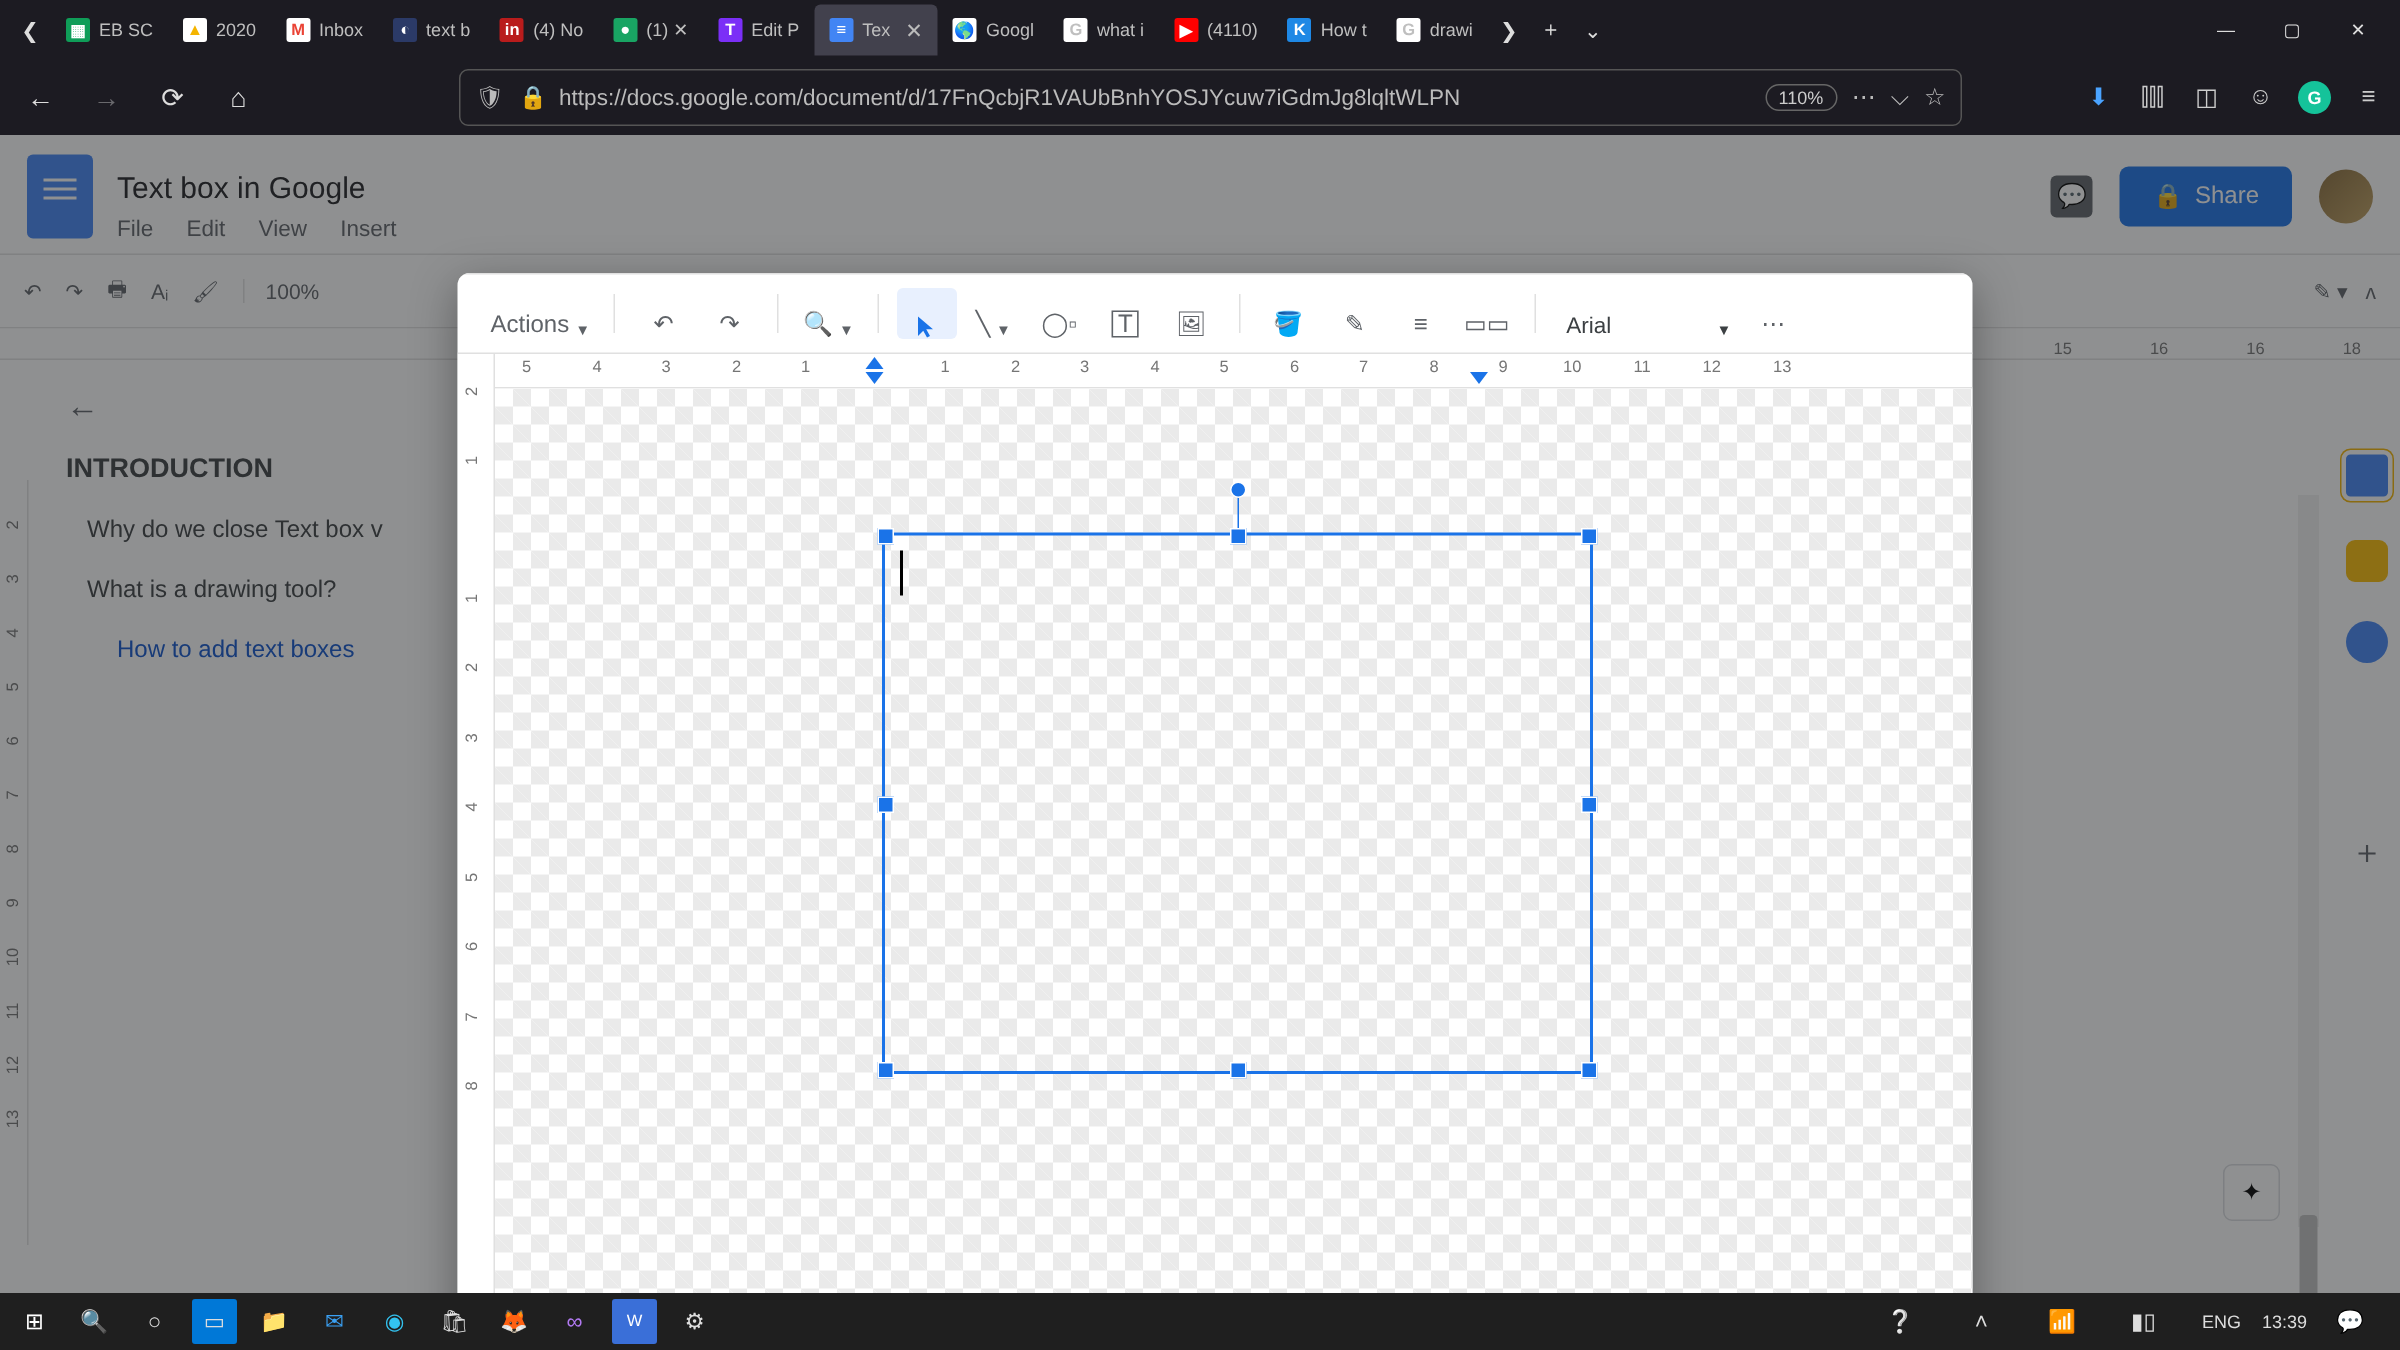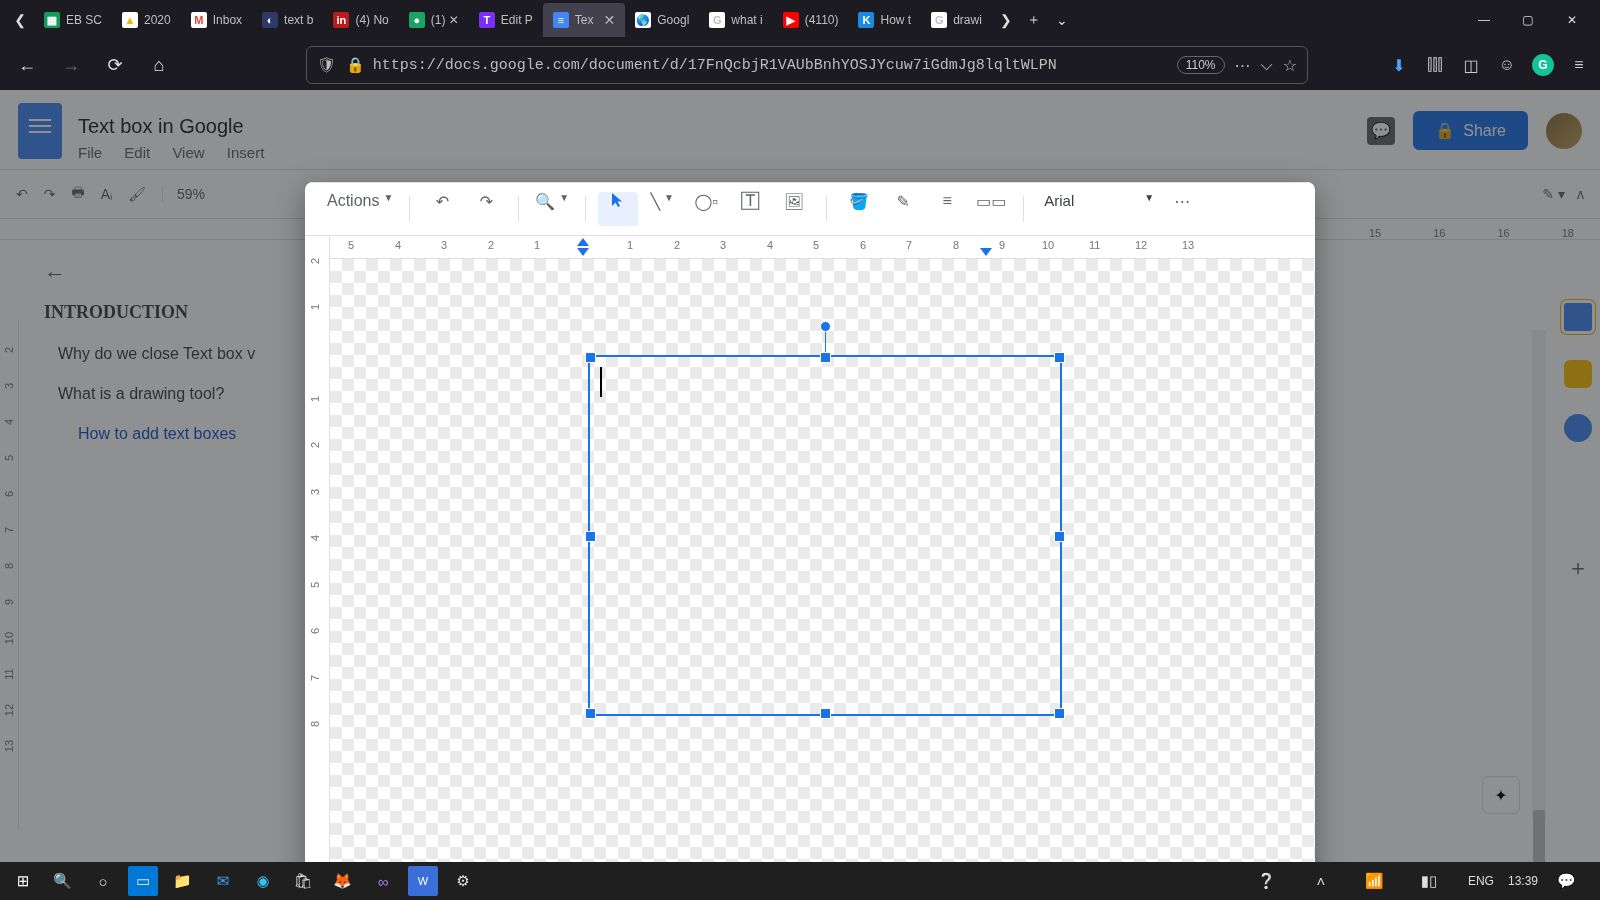--- a/index.html
+++ b/index.html
@@ -50,33 +50,33 @@
   .share-btn{background:#1a73e8;color:#fff;border-radius:6px;padding:10px 22px;font-size:16px;display:flex;align-items:center;gap:8px;}
   .avatar{width:36px;height:36px;border-radius:50%;background:linear-gradient(135deg,#8a6d3b,#c0a060);}
   .comments-ico{width:28px;height:28px;border-radius:4px;background:#5f6368;display:flex;align-items:center;justify-content:center;color:#fff;}
   .docs-toolbar{height:48px;border-top:1px solid var(--border);border-bottom:1px solid var(--border);display:flex;align-items:center;padding:0 16px;color:var(--muted);font-size:14px;margin-top:8px;}
   .docs-toolbar .tb{margin-right:16px;}
   .docs-toolbar .right{margin-left:auto;display:flex;align-items:center;gap:12px;}
   .docs-ruler{height:20px;background:#fff;border-bottom:1px solid var(--border);font-size:11px;color:var(--ruler);display:flex;align-items:end;}
   .docs-body{display:flex;height:calc(100% - 150px);}
   .outline{width:300px;padding:18px 14px 0 44px;color:#3c4043;}
   .outline .back{font-size:22px;color:#5f6368;margin-bottom:18px;}
-  .outline h3{font-size:18px;font-weight:700;margin:0 0 22px 0;font-family:Liberation Serif, serif;}
+  .outline h3{font-size:18px;font-weight:700;margin:0 0 22px 0;}
   .outline .item{font-size:16px;color:#3c4043;margin-bottom:22px;padding-left:14px;}
   .outline .item.link{color:#1155cc;padding-left:34px;}
   .side-panel{position:absolute;right:0;top:210px;width:44px;display:flex;flex-direction:column;gap:26px;align-items:center;}
   .sp-ico{width:28px;height:28px;border-radius:6px;}
   
   .drawing-dialog{position:absolute;z-index:10;left:305px;top:92px;width:1010px;height:780px;background:#fff;border-radius:8px;box-shadow:0 8px 30px rgba(0,0,0,0.35);display:flex;flex-direction:column;overflow:hidden;}
   .dlg-header{display:flex;align-items:center;padding:22px 30px 20px 30px;}
   .dlg-title{font-size:30px;color:#3c4043;}
   .dlg-saved{margin-left:200px;font-size:16px;color:#80868b;}
   .dlg-save-btn{margin-left:auto;background:#1a73e8;color:#fff;font-size:18px;padding:14px 26px;border-radius:6px;}
   .dlg-toolbar{height:52px;border-top:1px solid var(--border);border-bottom:1px solid var(--border);display:flex;align-items:center;padding:0 18px;gap:4px;color:#5f6368;}
-  .dlg-toolbar .btn{min-width:32px;height:34px;display:flex;align-items:flex-start;justify-content:center;border-radius:4px;padding:0 4px;}
+  .dlg-toolbar .btn{min-width:32px;height:34px;display:flex;align-items:flex-end;justify-content:center;border-radius:4px;padding:0 4px;}
   .dlg-toolbar .btn.active{background:#e8f0fe;color:#1a73e8;}
   .dlg-toolbar .sep{width:1px;height:26px;background:var(--border);margin:0 8px;}
   .dlg-toolbar .font{min-width:110px;justify-content:flex-start;padding-left:8px;font-size:15px;color:#3c4043;}
   .caret-down{font-size:10px;margin-left:4px;}
   
   .canvas-wrap{flex:1;position:relative;display:flex;}
   .v-ruler{width:24px;background:#fff;border-right:1px solid var(--border);position:relative;font-size:11px;color:var(--ruler);}
   .v-ruler span{position:absolute;left:4px;transform:rotate(-90deg);transform-origin:left top;}
   .h-ruler{height:22px;border-bottom:1px solid var(--border);position:relative;font-size:11px;color:var(--ruler);}
   .h-ruler span{position:absolute;top:3px;}
@@ -181,21 +181,21 @@
 </div>
 
 <div class="urlbar-row">
   <div class="nav-btn">←</div>
   <div class="nav-btn dim">→</div>
   <div class="nav-btn">⟳</div>
   <div class="nav-btn">⌂</div>
   <div class="urlbar">
     <span style="margin-right:10px">🛡</span>
     <span class="lock">🔒</span>
-    <span style="white-space:nowrap;overflow:hidden;text-overflow:clip;font-family:Liberation Mono, monospace;">https://docs.google.com/document/d/17FnQcbjR1VAUbBnhYOSJYcuw7iGdmJg8lqltWLPN</span>
+    <span style="white-space:nowrap;overflow:hidden;text-overflow:clip;">https://docs.google.com/document/d/17FnQcbjR1VAUbBnhYOSJYcuw7iGdmJg8lqltWLPN</span>
     <span class="zoom">110%</span>
     <span class="action">⋯</span>
     <span class="action">⌵</span>
     <span class="action">☆</span>
   </div>
   <div class="right-icons">
     <div class="ico" style="color:#4aa3ff">⬇</div>
     <div class="ico">⫿⫿⫿</div>
     <div class="ico">◫</div>
     <div class="ico">☺</div>
@@ -224,21 +224,21 @@
         </div>
       <div class="avatar"></div>
     </div>
   </div>
   <div class="docs-toolbar">
     <span class="tb">↶</span>
     <span class="tb">↷</span>
     <span class="tb">🖶</span>
     <span class="tb">Aᵢ</span>
     <span class="tb">🖌</span>
-    <span class="tb" style="border-left:1px solid var(--border);padding-left:14px">59%</span>
+    <span class="tb" style="border-left:1px solid var(--border);padding-left:14px">100%</span>
     <div class="right">
       <span>✎ ▾</span>
       <span>ʌ</span>
     </div>
   </div>
   <div class="docs-ruler">
     <div style="flex:1"></div>
     <span class="rn">15</span>
     <span class="rn">16</span>
     <span class="rn">16</span>

